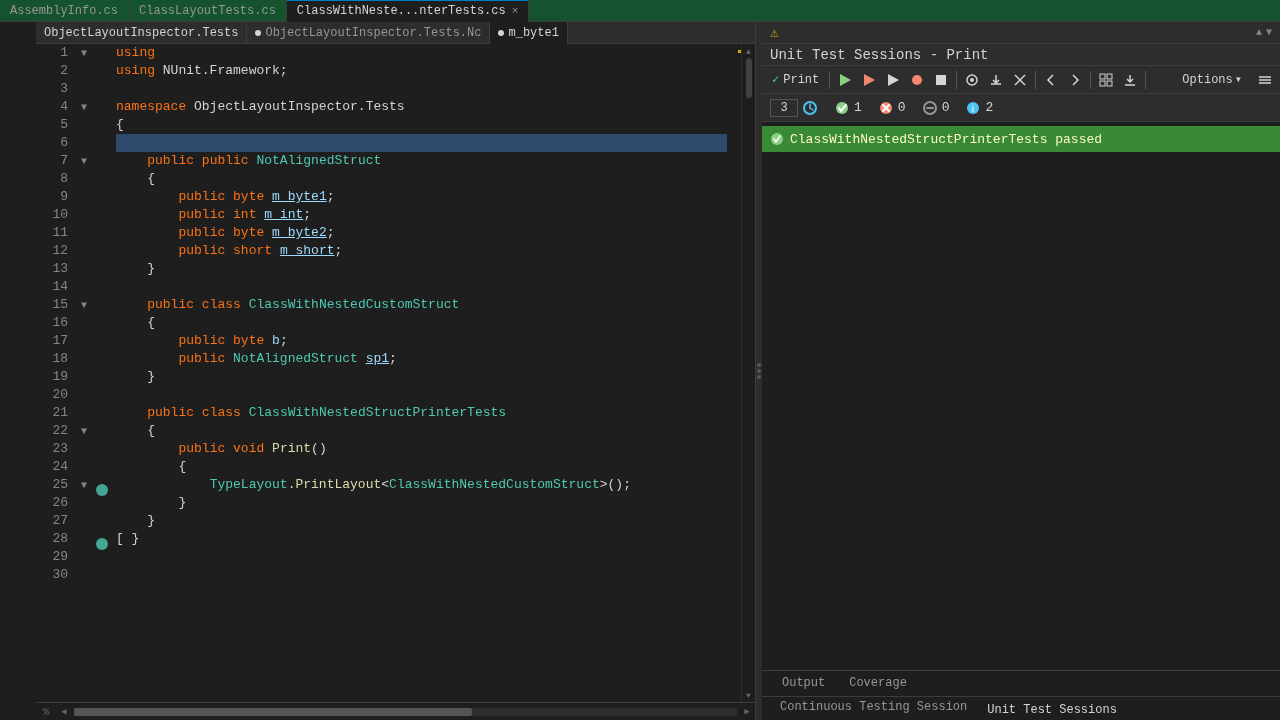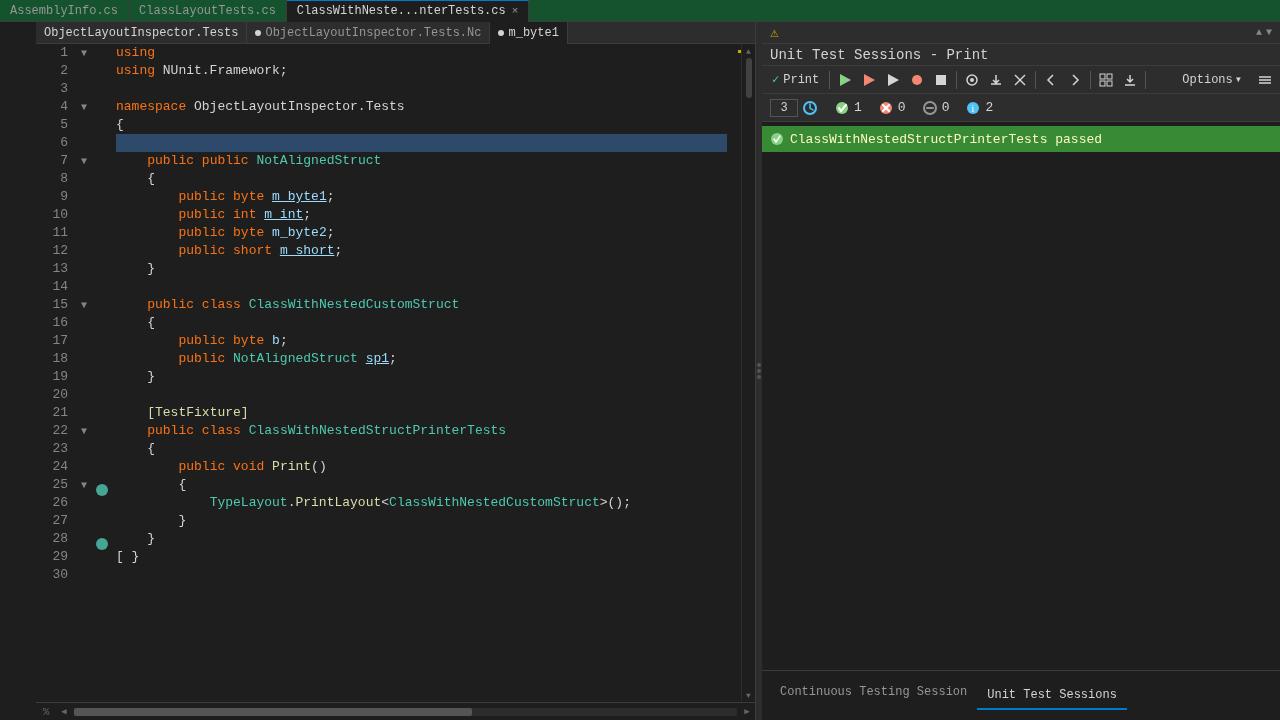--- a/index.html
+++ b/index.html
@@ -555,31 +555,30 @@
         <div class="code-line"><span class="kw">using</span></div>
         <div class="code-line"><span class="kw">using</span><span class="plain"> NUnit.Framework;</span></div>
         <div class="code-line"></div>
         <div class="code-line"><span class="kw">namespace</span><span class="plain"> ObjectLayoutInspector.Tests</span></div>
         <div class="code-line"><span class="plain">{</span></div>
         <div class="code-line highlighted"><span class="plain">    </span></div>
         <div class="code-line"><span class="plain">    </span><span class="kw">public</span><span class="plain"> </span><span class="kw">public</span><span class="plain"> </span><span class="type">NotAlignedStruct</span></div>
         <div class="code-line"><span class="plain">    {</span></div>
         <div class="code-line"><span class="plain">        </span><span class="kw">public</span><span class="plain"> </span><span class="kw">byte</span><span class="plain"> </span><span class="field" style="text-decoration:underline">m_byte1</span><span class="plain">;</span></div>
         <div class="code-line"><span class="plain">        </span><span class="kw">public</span><span class="plain"> </span><span class="kw">int</span><span class="plain"> </span><span class="field" style="text-decoration:underline">m_int</span><span class="plain">;</span></div>
-        <div class="code-line"><span class="plain">        </span><span class="kw">public</span><span class="plain"> </span><span class="kw">byte</span><span class="plain"> </span><span class="field" style="">m_byte2</span><span class="plain">;</span></div>
+        <div class="code-line"><span class="plain">        </span><span class="kw">public</span><span class="plain"> </span><span class="kw">byte</span><span class="plain"> </span><span class="field" style="text-decoration:underline">m_byte2</span><span class="plain">;</span></div>
         <div class="code-line"><span class="plain">        </span><span class="kw">public</span><span class="plain"> </span><span class="kw">short</span><span class="plain"> </span><span class="field" style="text-decoration:underline">m_short</span><span class="plain">;</span></div>
         <div class="code-line"><span class="plain">    }</span></div>
         <div class="code-line"></div>
         <div class="code-line"><span class="plain">    </span><span class="kw">public</span><span class="plain"> </span><span class="kw">class</span><span class="plain"> </span><span class="type">ClassWithNestedCustomStruct</span></div>
         <div class="code-line"><span class="plain">    {</span></div>
         <div class="code-line"><span class="plain">        </span><span class="kw">public</span><span class="plain"> </span><span class="kw">byte</span><span class="plain"> </span><span class="field">b</span><span class="plain">;</span></div>
         <div class="code-line"><span class="plain">        </span><span class="kw">public</span><span class="plain"> </span><span class="type">NotAlignedStruct</span><span class="plain"> </span><span class="field" style="text-decoration:underline">sp1</span><span class="plain">;</span></div>
         <div class="code-line"><span class="plain">    }</span></div>
         <div class="code-line"></div>
-        <div class="code-line"><span class="plain">    </span><span class="attrib">[TestFixture]</span></div>
         <div class="code-line"><span class="plain">    </span><span class="kw">public</span><span class="plain"> </span><span class="kw">class</span><span class="plain"> </span><span class="type">ClassWithNestedStructPrinterTests</span></div>
         <div class="code-line"><span class="plain">    {</span></div>
         <div class="code-line"><span class="plain">        </span><span class="kw">public</span><span class="plain"> </span><span class="kw">void</span><span class="plain"> </span><span class="method">Print</span><span class="plain">()</span></div>
         <div class="code-line"><span class="plain">        {</span></div>
         <div class="code-line"><span class="plain">            </span><span class="type">TypeLayout</span><span class="plain">.</span><span class="method">PrintLayout</span><span class="plain">&lt;</span><span class="type">ClassWithNestedCustomStruct</span><span class="plain">&gt;();</span></div>
         <div class="code-line"><span class="plain">        }</span></div>
         <div class="code-line"><span class="plain">    }</span></div>
         <div class="code-line"><span class="plain">[ }</span></div>
       </div>
 
@@ -771,20 +770,28 @@
           <svg width="14" height="14" viewBox="0 0 14 14">
               <circle cx="7" cy="7" r="6" fill="#89d185"></circle>
               <polyline points="4,7 6,10 10,4" stroke="white" stroke-width="1.5" fill="none" stroke-linecap="round"></polyline>
             </svg>
         </div>
         <span class="result-label">ClassWithNestedStructPrinterTests passed</span>
       </div>
     </div>
 
     <div class="bottom-panel">
+      <div class="bottom-tabs">
+        <div class="bottom-tab">
+          <span>Output</span>
+        </div>
+        <div class="bottom-tab">
+          <span>Coverage</span>
+        </div>
+      </div>
       <div class="bottom-content">
         <div style="display:flex; align-items:center; gap:0;">
           <div style="padding:0 10px; height:22px; display:flex; font-size:12px; color:#969696; cursor:pointer;">
             <span>Continuous Testing Session</span>
           </div>
           <div style="padding:0 10px; height:28px; display:flex; align-items:center; font-size:12px; color:#d4d4d4; cursor:pointer; border-bottom:2px solid #007acc;">
             <span>Unit Test Sessions</span>
           </div>
         </div>
       </div>

